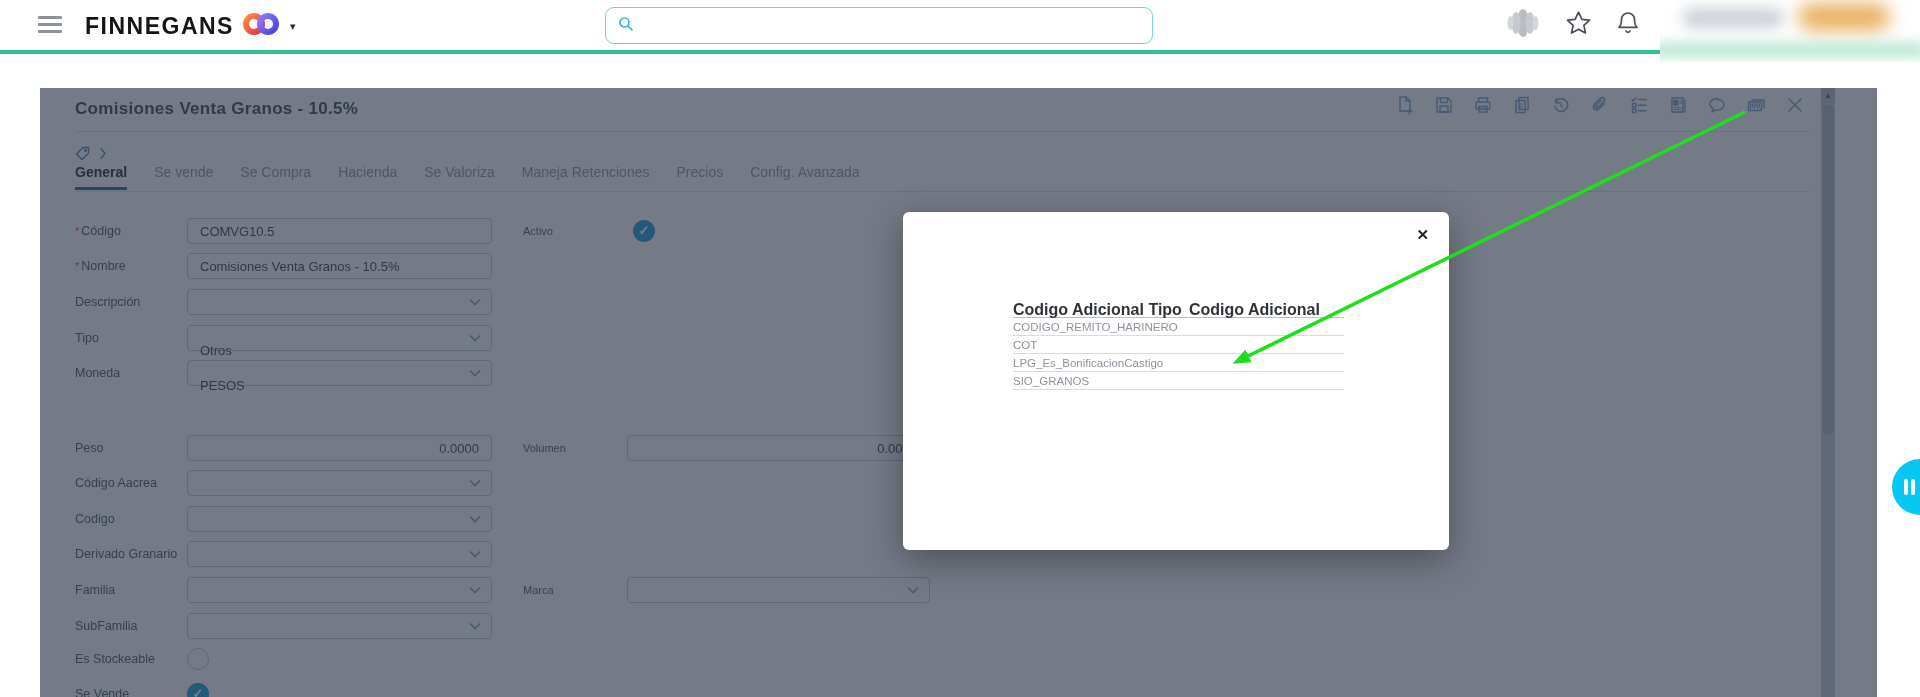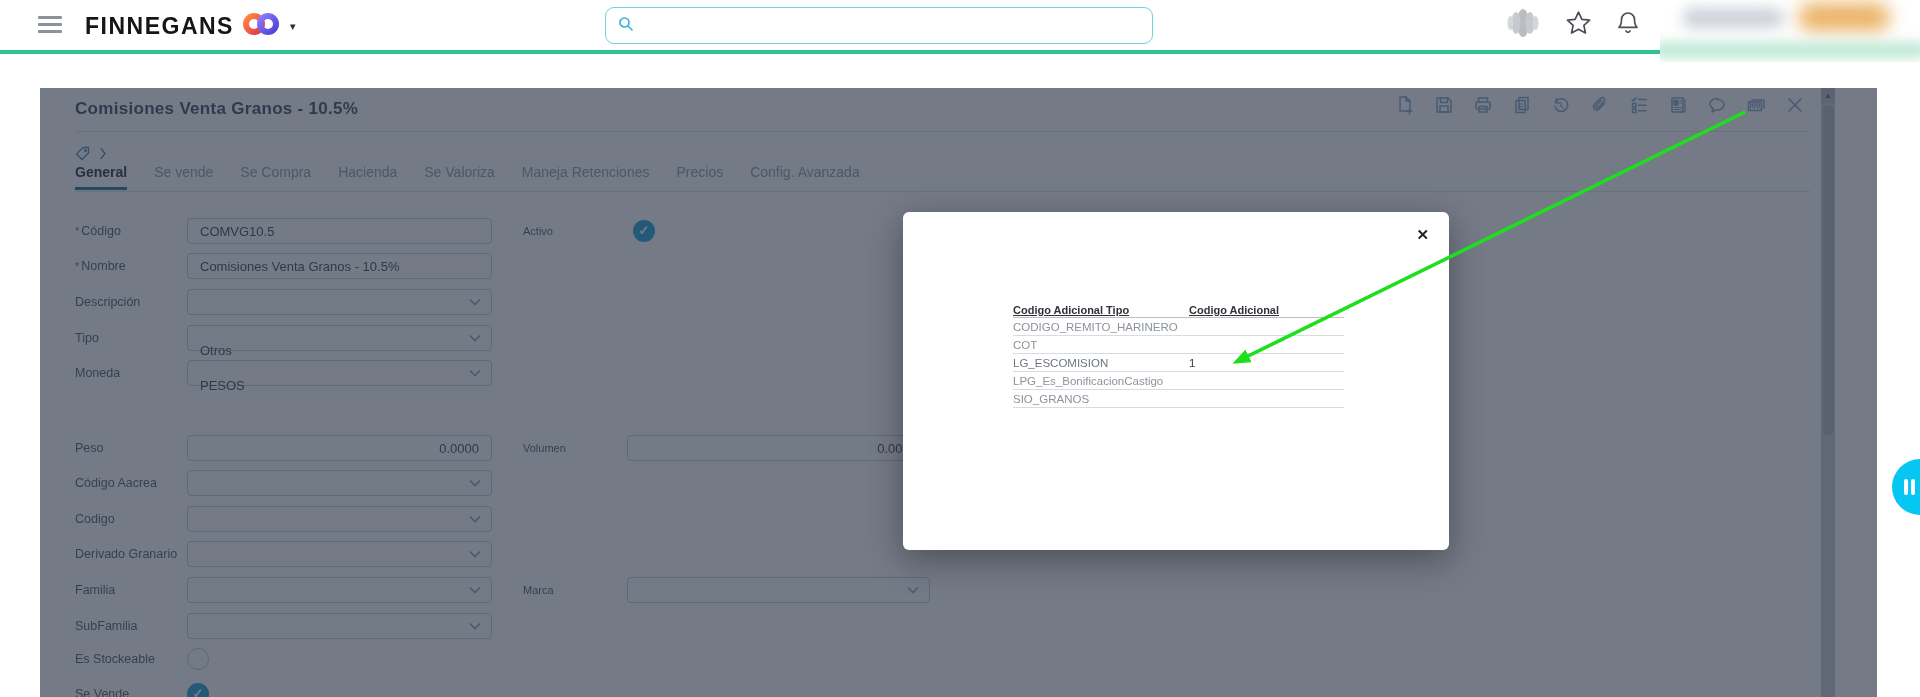--- a/index.html
+++ b/index.html
@@ -64,21 +64,21 @@
   .dim { position:absolute; left:40px; top:88px; width:1837px; height:609px; background:rgba(30,40,60,0.62); z-index:5; pointer-events:none; }
 
   
   .modal { position:absolute; left:903px; top:212px; width:546px; height:338px; background:#fff; border-radius:6px; box-shadow:0 10px 34px rgba(0,0,0,.35); z-index:10; }
   .modal-title { position:absolute; left:0; top:22px; width:100%; text-align:center; font-size:19px; color:#4a5568; letter-spacing:.3px; }
   .modal-close { position:absolute; right:20px; top:14px; font-size:15px; font-weight:700; color:#1f2428; cursor:pointer; }
   .mtable { position:absolute; left:110px; top:90px; width:331px; }
   .mrow { display:flex; align-items:center; height:18px; border-bottom:1px solid #d9dcdf; font-size:11.5px; color:#8d939c; }
   .mrow .c1 { width:176px; flex:none; overflow:hidden; white-space:nowrap; }
   .mrow .c2 { flex:1; }
-  .mrow.mhead { height:16px; border-bottom:1px solid #bcc0c4; font-size:11px; font-weight:700; color:#2f3337;text-decoration:underline; }
+  .mrow.mhead { height:16px; border-bottom:1px solid #bcc0c4; font-size:16px; font-weight:700; color:#2f3337; }
   .mrow.sel-row .c1 { color:#6f7680; }
   .mrow.sel-row .c2 { color:#3a4047; }
   .mbuttons { position:absolute; left:0; top:204px; width:100%; display:flex; justify-content:center; gap:14px; }
   .mbtn { min-width:70px; height:21px; background:#57be8d; border:none; border-radius:4px; color:#fff; font-size:12.5px; font-family:"Liberation Sans",sans-serif; padding:0 14px; cursor:pointer; line-height:21px; }
 
   
   .arrow-svg { position:absolute; left:0; top:0; width:1920px; height:697px; z-index:20; pointer-events:none; }
   .fab { position:absolute; left:1892px; top:459px; width:56px; height:56px; border-radius:50%; background:#06c7f1; z-index:6; cursor:pointer; }
   .fab .bar { position:absolute; top:20px; width:3.5px; height:16px; background:#fff; border-radius:2px; }
   .fab .b1 { left:12px; } .fab .b2 { left:19px; }
@@ -375,24 +375,20 @@
         <span class="c2">Codigo Adicional</span>
       </div>
       <div class="mrow">
         <span class="c1">CODIGO_REMITO_HARINERO</span>
         <span class="c2"></span>
       </div>
       <div class="mrow">
         <span class="c1">COT</span>
         <span class="c2"></span>
       </div>
-      <div class="mrow sel-row">
-        <span class="c1">LG_ESCOMISION</span>
-        <span class="c2">1</span>
-      </div>
       <div class="mrow">
         <span class="c1">LPG_Es_BonificacionCastigo</span>
         <span class="c2"></span>
       </div>
       <div class="mrow">
         <span class="c1">SIO_GRANOS</span>
         <span class="c2"></span>
       </div>
     </div>
 

